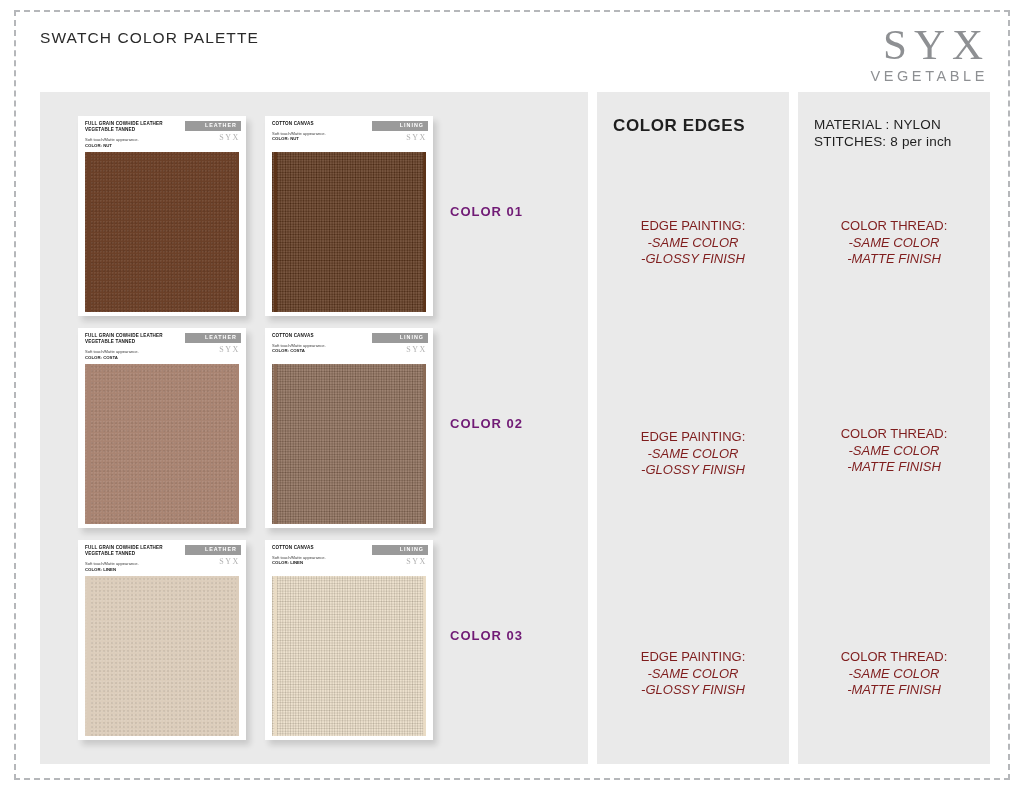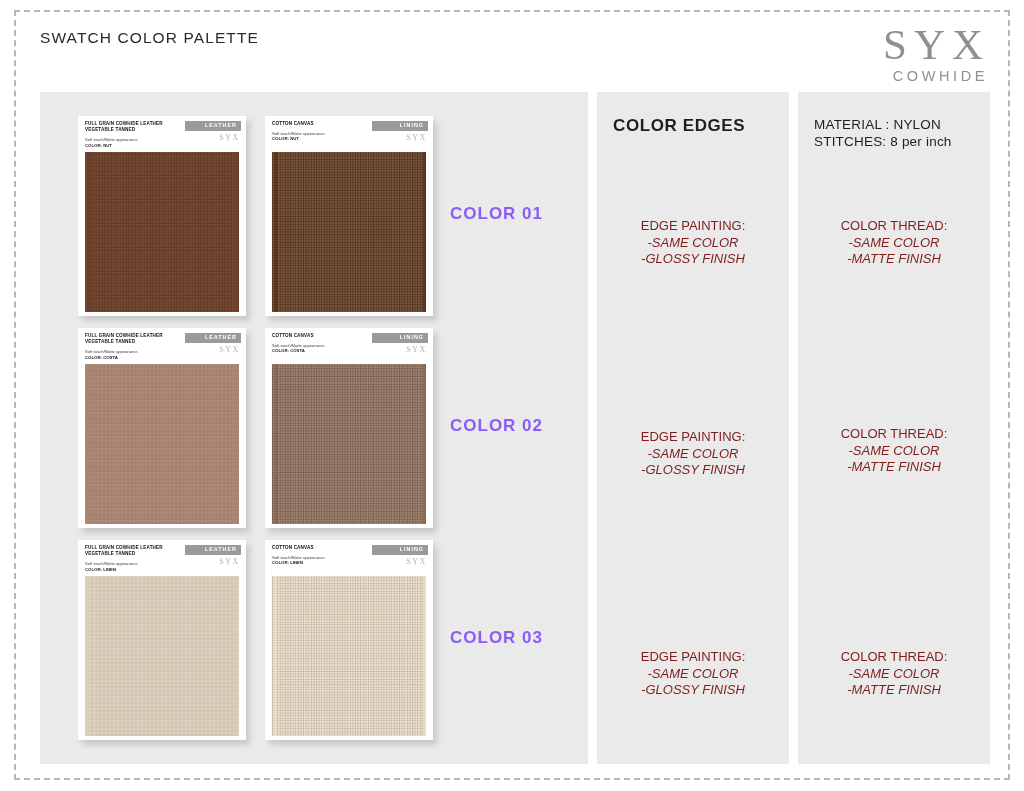--- a/index.html
+++ b/index.html
@@ -102,24 +102,24 @@
   .swatch-row { position: absolute; left: 0; width: 548px; height: 216px; }
   .row-1 { top: 20px; }
   .row-2 { top: 232px; }
   .row-3 { top: 444px; }
 
   .color-label {
     position: absolute;
     left: 410px;
     top: 92px;
     width: 160px;
-    font-size: 17px;
+    font-size: 13px;
     font-weight: bold;
     letter-spacing: 1px;
-    color: #8b5cf6;
+    color: #701a75;
     text-align: left;
   }
 
   
   .card {
     position: absolute;
     width: 168px;
     height: 200px;
     background: #ffffff;
     box-shadow: 4px 5px 6px rgba(0,0,0,0.14);
@@ -225,21 +225,21 @@
 <body>
 
 <div class="page">
 
   <div class="frame"></div>
 
   <div class="header">
     <div class="page-title">SWATCH COLOR PALETTE</div>
     <div class="logo">
       <div class="logo-main">SYX</div>
-      <div class="logo-sub">COWHIDE</div>
+      <div class="logo-sub">VEGETABLE</div>
     </div>
   </div>
 
   <div class="panel panel-swatches">
 
     <div class="swatch-row row-1">
       <div class="card card-leather">
         <div class="card-head">
           <div class="card-title">FULL GRAIN COWHIDE LEATHER VEGETABLE TANNED</div>
           <div class="card-desc">Soft touch/Matte appearance.</div>

